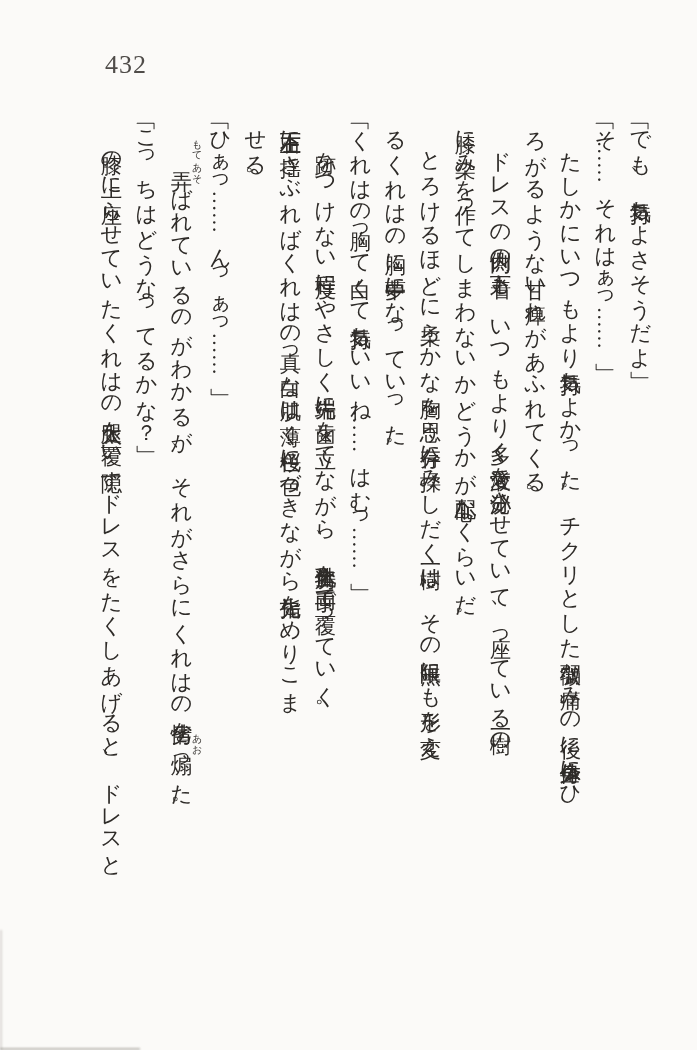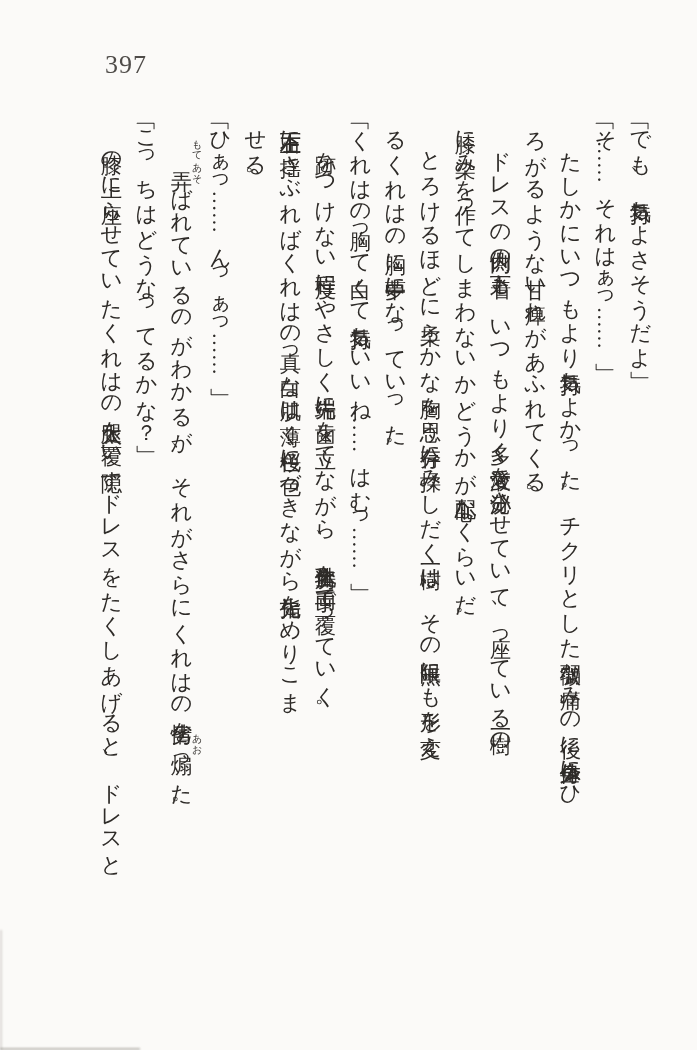--- a/index.html
+++ b/index.html
@@ -59,21 +59,21 @@
     width: 2px;
     height: 120px;
     background: rgba(70, 62, 55, 0.18);
     filter: blur(1px);
   }
 </style>
 </head>
 <body>
 
 <div class="book-page">
-  <span class="page-number">397</span>
+  <span class="page-number">432</span>
 
   <div class="text-block">
       <div class="text-column">「でも、気持ちよさそうだよ」</div>
       <div class="text-column">「そ……それはぁっ……」</div>
       <div class="text-column">　たしかにいつもより気持ちよかった。チクリとした微弱な痛みの後に身体全体にひ</div>
       <div class="text-column">ろがるような甘い痺れがあふれてくる。</div>
       <div class="text-column">　ドレスの内側の下着も、いつもより多く愛液を分泌させていて、座っている一樹の</div>
       <div class="text-column">膝に染みを作ってしまわないかどうかが心配なくらいだ。</div>
       <div class="text-column">　とろけるほどに柔らかな胸を思う存分に揉みしだく一樹は、その無限にも形を変え</div>
       <div class="text-column">るくれはの胸に夢中になっていった。</div>

